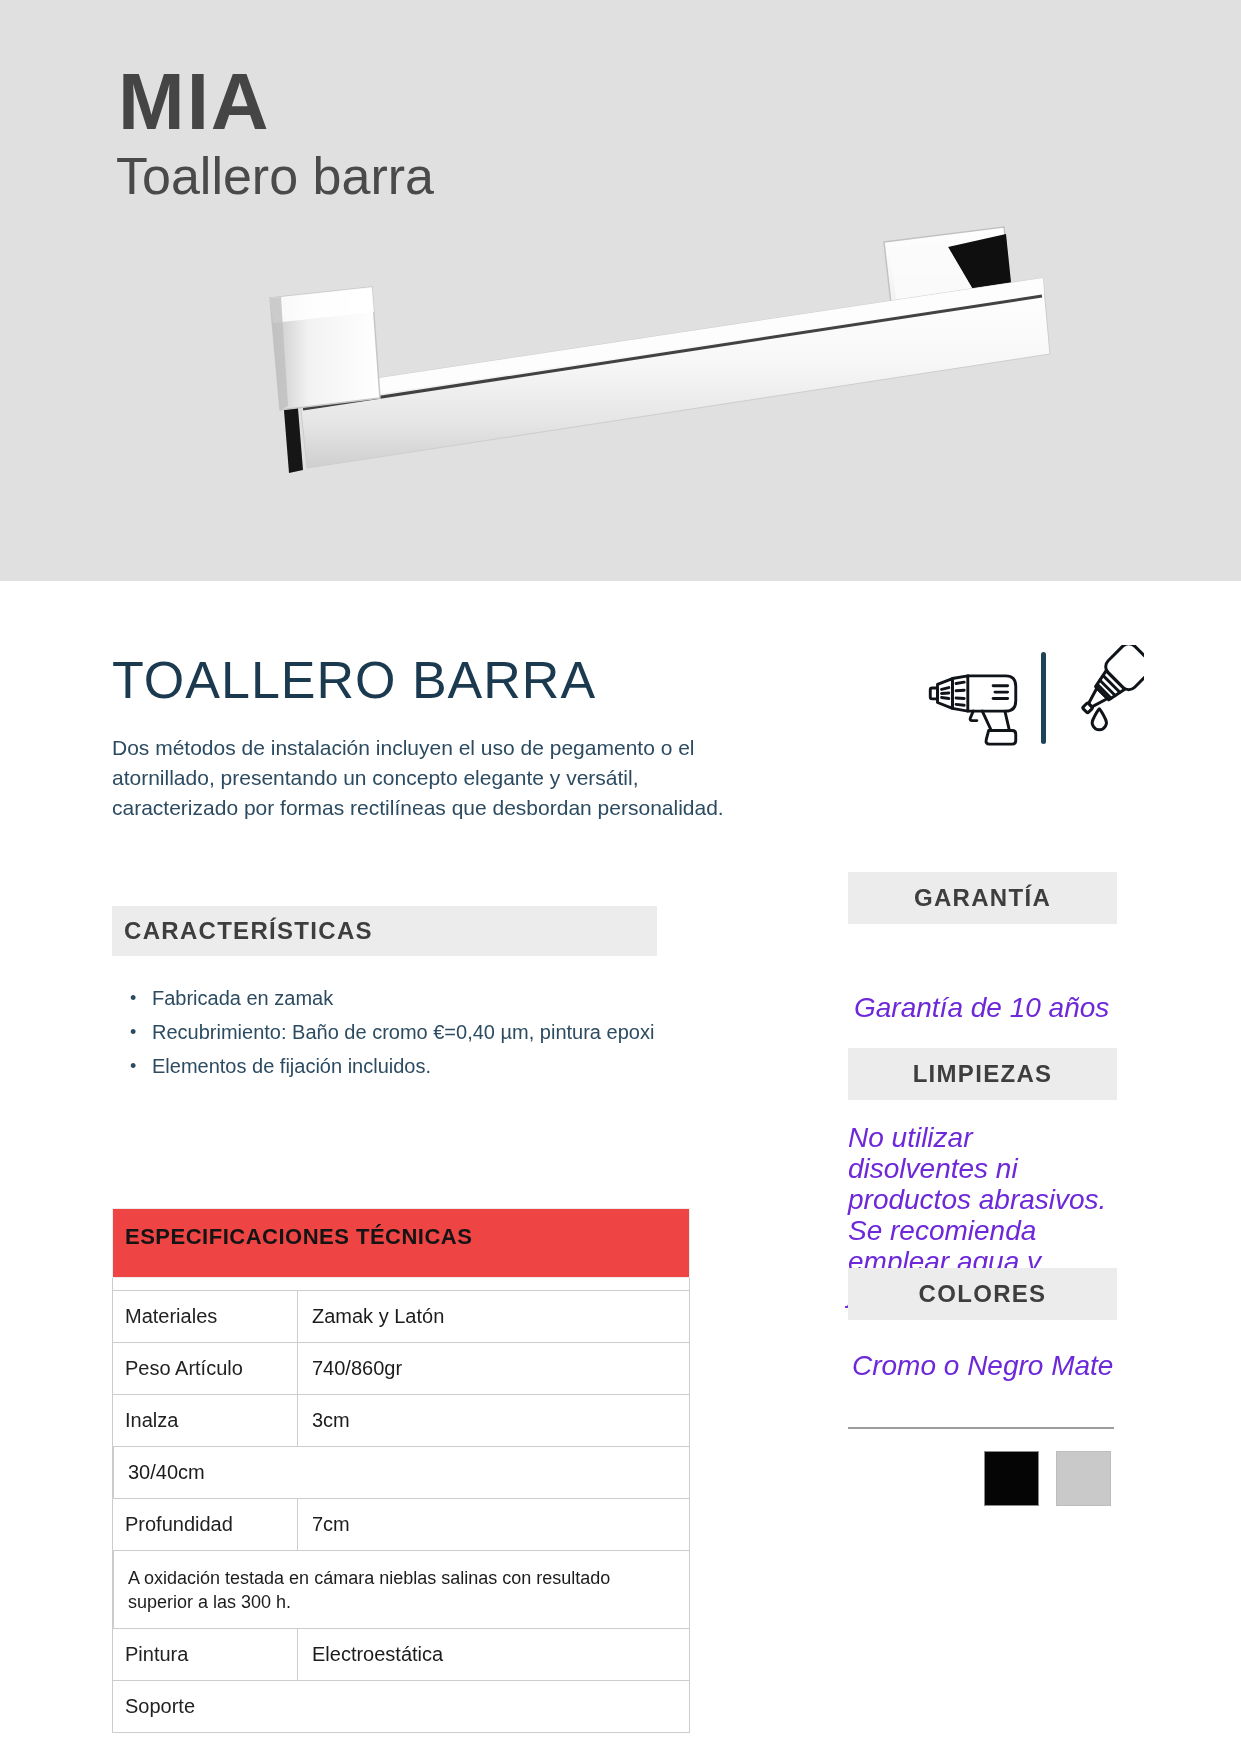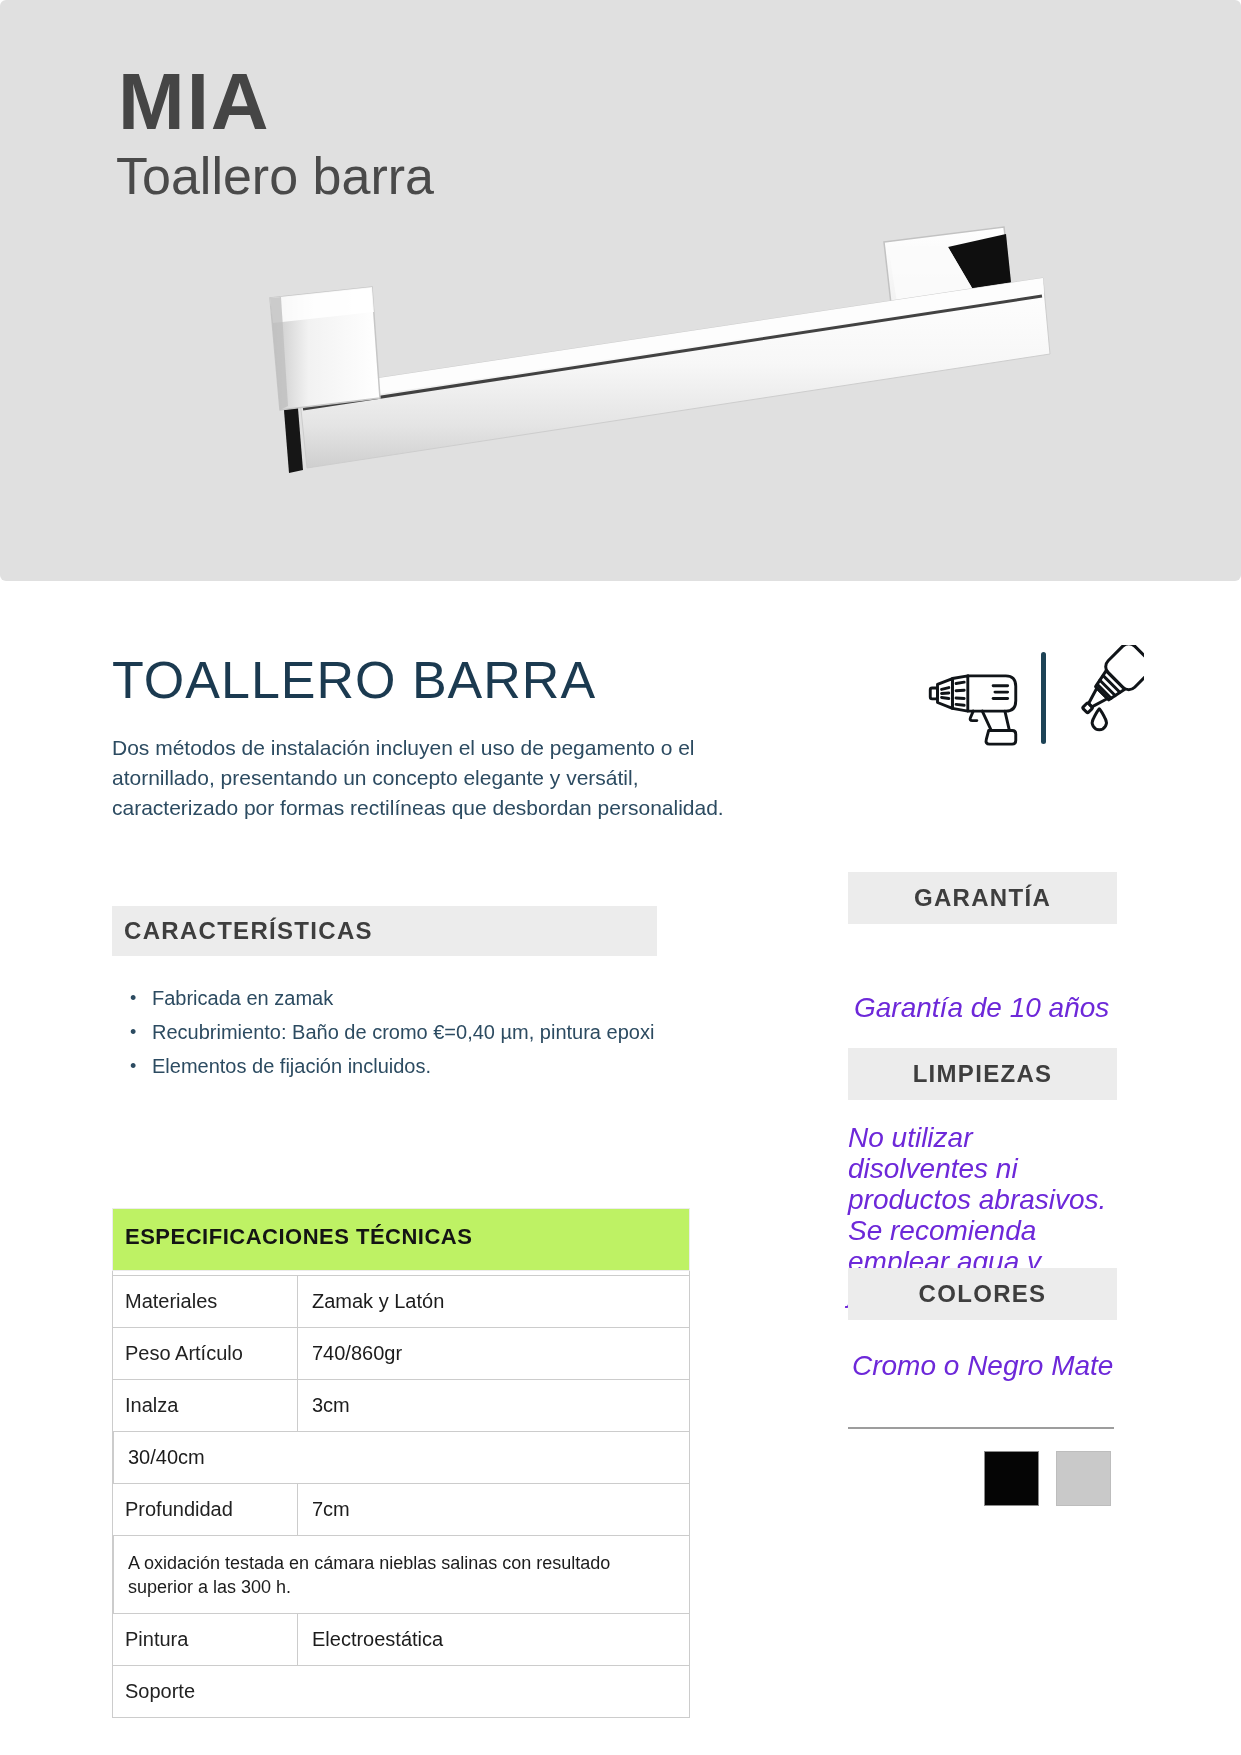--- a/index.html
+++ b/index.html
@@ -1,21 +1,21 @@
 <!DOCTYPE html>
 <html><head>
 <meta charset="utf-8">
 <style>
   * { margin:0; padding:0; box-sizing:border-box; }
   html,body { background:#ffffff; }
   body { font-family:"Liberation Sans", sans-serif; }
   .page { position:relative; width:1241px; height:1755px; margin:0 auto; background:#ffffff; overflow:hidden; }
 
   
-  .hero { position:absolute; left:0; top:0; width:1241px; height:581px; background:#e0e0e0;border-radius:6px; }
+  .hero { position:absolute; left:0; top:0; width:1241px; height:581px; background:#e0e0e0; }
   .hero-title { position:absolute; left:118px; top:56px; font-size:80px; font-weight:700; letter-spacing:2px; color:#454545; }
   .hero-subtitle { position:absolute; left:116px; top:146px; font-size:52px; font-weight:400; color:#4a4a4a; }
   .product-art { position:absolute; left:0; top:0; width:1241px; height:581px; }
 
   
   .intro-heading { position:absolute; left:112px; top:650px; font-size:52px; font-weight:400; letter-spacing:1px; color:#1b3a50; }
   .intro-paragraph { position:absolute; left:112px; top:733px; width:620px; font-size:21px; line-height:30px; color:#2c4b61; }
   .install-icons { position:absolute; left:928px; top:644px; display:flex; align-items:center; gap:18px; height:108px; }
   .icon-divider { width:5px; height:92px; background:#1d4356; border-radius:3px; }
 
@@ -37,21 +37,21 @@
   .limpiezas-text { position:absolute; left:848px; top:1122px; width:272px; line-height:31px; }
   .colores-text { position:absolute; left:852px; top:1350px; }
 
   .color-rule { position:absolute; left:848px; top:1427px; width:266px; height:2px; background:#9d9d9d; }
   .swatch { position:absolute; top:1451px; width:55px; height:55px; }
   .swatch-black { left:984px; border:1px solid #8b8b8b; }
   .swatch-gray  { left:1056px; border:1px solid #bdbdbd; }
 
   
   .spec-table { position:absolute; left:112px; top:1208px; width:578px; border:1px solid #cccccc; }
-  .spec-header { height:63px; line-height:56px; background:#bef264; padding-left:12px; font-size:22px; font-weight:700; letter-spacing:.5px; color:#141414; margin:-1px -1px 4px -1px; border:1px solid #ececec; }
+  .spec-header { height:70px; line-height:56px; background:#ef4444; padding-left:12px; font-size:22px; font-weight:700; letter-spacing:.5px; color:#141414; margin:-1px -1px 12px -1px; border:1px solid #ececec; }
   .spec-row { display:flex; border-top:1px solid #cccccc; }
   .spec-row:first-of-type { border-top:none; }
   .spec-label { width:184px; flex:0 0 184px; padding:0 8px 0 12px; font-size:20px; color:#222222; display:flex; align-items:center; }
   .spec-value { flex:1; border-left:1px solid #cccccc; padding:0 10px 0 14px; font-size:20px; color:#1c1c1c; display:flex; align-items:center; }
   .row-h { height:52px; }
   .row-tall { height:78px; }
   .row-tall .spec-value { font-size:18px; line-height:24px; }
 
   
   .footer-brand { position:absolute; left:984px; top:1760px; font-size:20px; color:#8b5cf6; }

